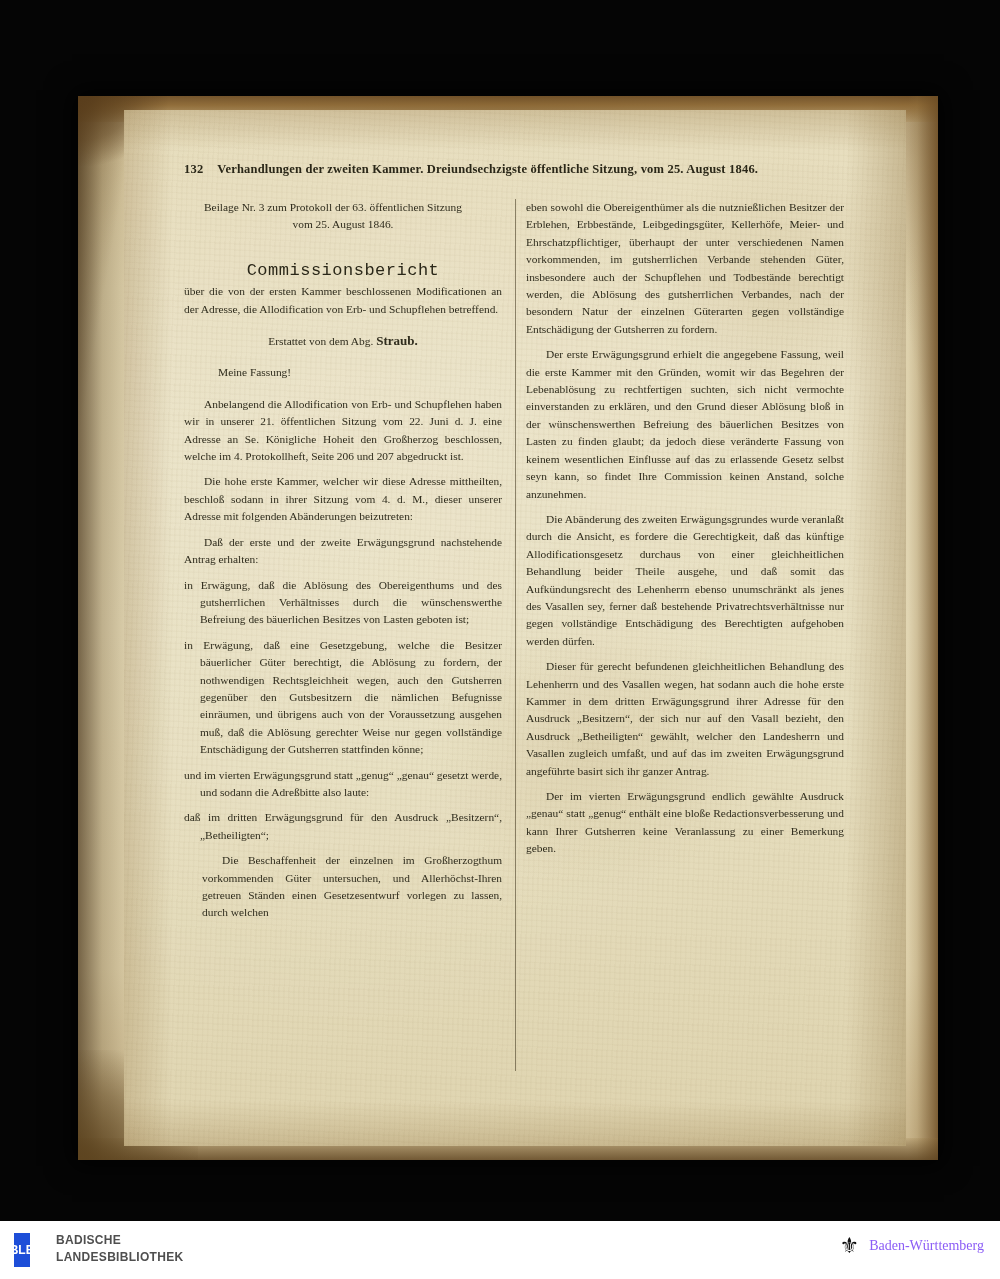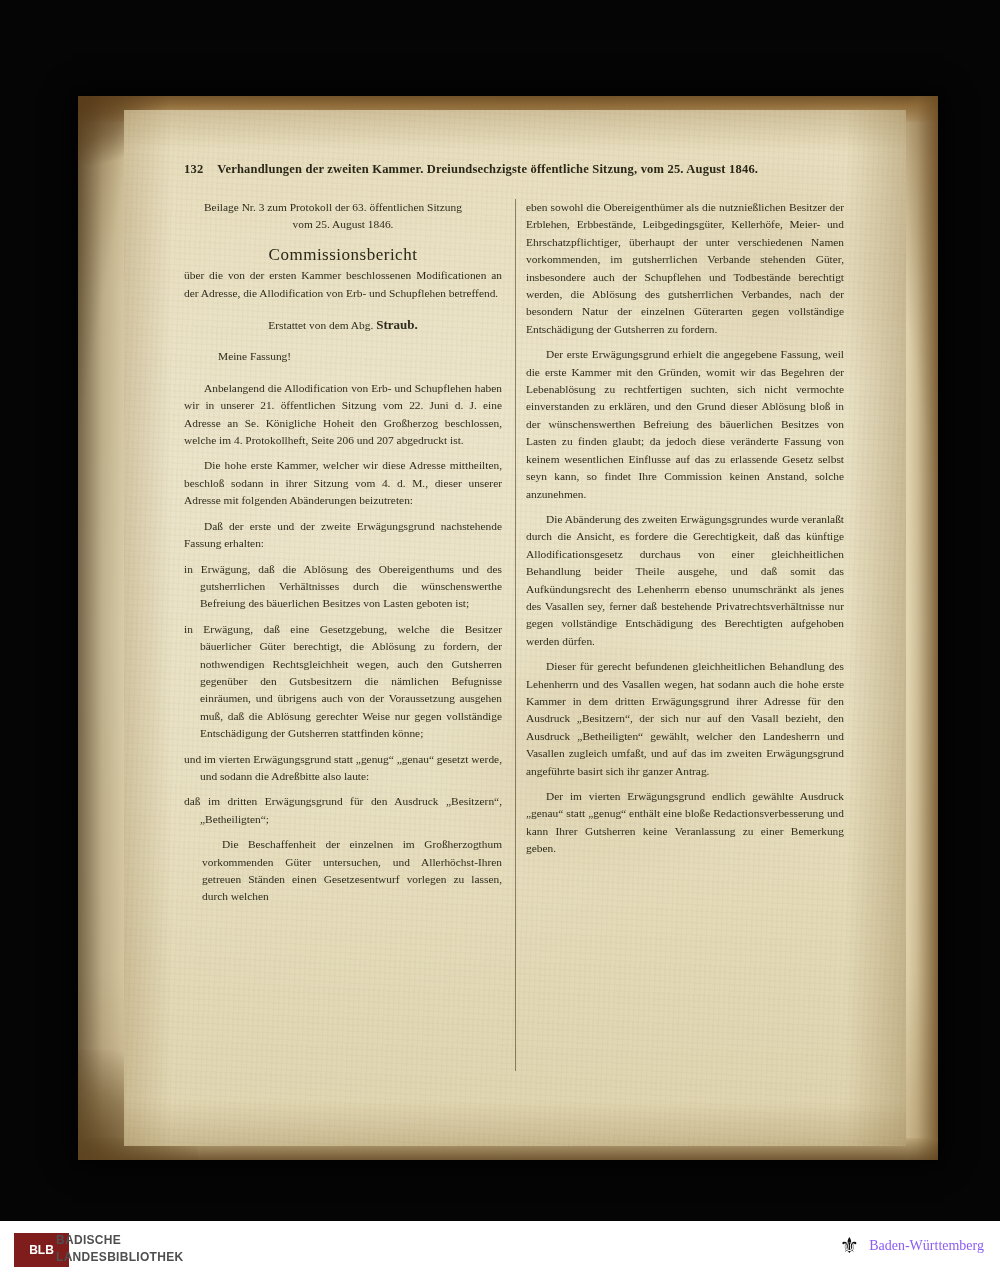--- a/index.html
+++ b/index.html
@@ -131,36 +131,37 @@
   p { margin: 0; }
   .ind { text-indent: 20px; }
   .hang { padding-left: 16px; text-indent: -16px; }
   .center { text-align: center; text-indent: 0; }
   .gap-s { margin-top: 8px; }
   .gap-m { margin-top: 14px; }
   .title {
     font-size: 17px;
     letter-spacing: .5px;
     text-align: center;
-    margin-top: 12px;
+    margin-top: 28px;
     margin-bottom: 4px;
     color: #2a2718;
+    font-family: Liberation Mono, monospace;
   }
   .bold { font-weight: 700; }
 
   
   .footer {
     position: absolute;
     left: 0; bottom: 0; width: 1000px; height: 58px;
     background: #ffffff;
   }
   .blb-logo {
     position: absolute; left: 14px; top: 12px;
-    width: 55px; height: 34px;
-    background: #7f1d1d;
+    width: 16px; height: 34px;
+    background: #1d4ed8;
     color: #fff;
     font-family: "Liberation Sans", sans-serif;
     font-weight: 700;
     font-size: 12px;
     display: flex; align-items: center; justify-content: center;
   }
   .blb-text {
     position: absolute; left: 56px; top: 11px;
     font-family: "Liberation Sans", sans-serif;
     font-size: 12px;
@@ -220,21 +221,21 @@
 
             <p class="center gap-m">
               <span>Erstattet von dem Abg.</span>
               <span class="bold" style="font-size:13px">Straub.</span>
             </p>
 
             <p class="gap-m" style="text-indent:34px">Meine Fassung!</p>
 
             <p class="ind gap-m">Anbelangend die Allodification von Erb- und Schupflehen haben wir in unserer 21. öffentlichen Sitzung vom 22. Juni d. J. eine Adresse an Se. Königliche Hoheit den Großherzog beschlossen, welche im 4. Protokollheft, Seite 206 und 207 abgedruckt ist.</p>
             <p class="ind gap-s">Die hohe erste Kammer, welcher wir diese Adresse mittheilten, beschloß sodann in ihrer Sitzung vom 4. d. M., dieser unserer Adresse mit folgenden Abänderungen beizutreten:</p>
-            <p class="ind gap-s">Daß der erste und der zweite Erwägungsgrund nachstehende Fassung erhalten:</p>
+            <p class="ind gap-s">Daß der erste und der zweite Erwägungsgrund nachstehende Antrag erhalten:</p>
 
             <p class="hang gap-s">in Erwägung, daß die Ablösung des Obereigenthums und des gutsherrlichen Verhältnisses durch die wünschenswerthe Befreiung des bäuerlichen Besitzes von Lasten geboten ist;</p>
             <p class="hang gap-s">in Erwägung, daß eine Gesetzgebung, welche die Besitzer bäuerlicher Güter berechtigt, die Ablösung zu fordern, der nothwendigen Rechtsgleichheit wegen, auch den Gutsherren gegenüber den Gutsbesitzern die nämlichen Befugnisse einräumen, und übrigens auch von der Voraussetzung ausgehen muß, daß die Ablösung gerechter Weise nur gegen vollständige Entschädigung der Gutsherren stattfinden könne;</p>
             <p class="hang gap-s">und im vierten Erwägungsgrund statt „genug“ „genau“ gesetzt werde, und sodann die Adreßbitte also laute:</p>
             <p class="hang gap-s">daß im dritten Erwägungsgrund für den Ausdruck „Besitzern“, „Betheiligten“;</p>
 
             <p class="ind gap-s" style="padding-left:18px">Die Beschaffenheit der einzelnen im Großherzogthum vorkommenden Güter untersuchen, und Allerhöchst-Ihren getreuen Ständen einen Gesetzesentwurf vorlegen zu lassen, durch welchen</p>
           </div>
 
           <div class="col">

